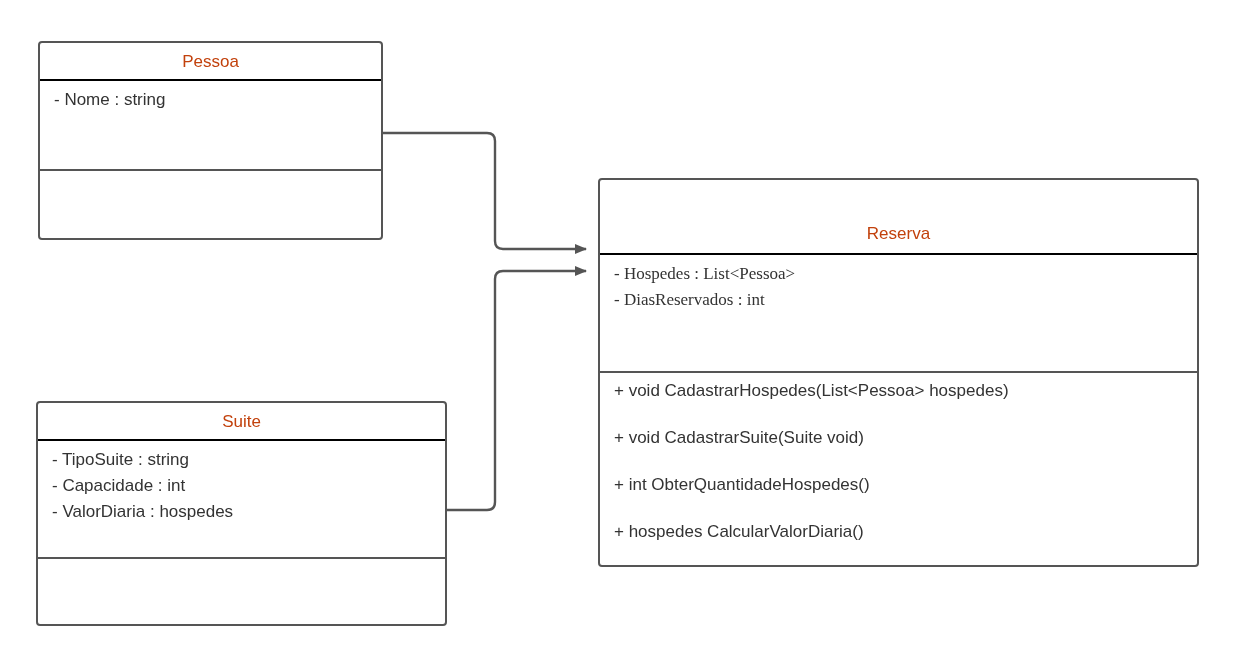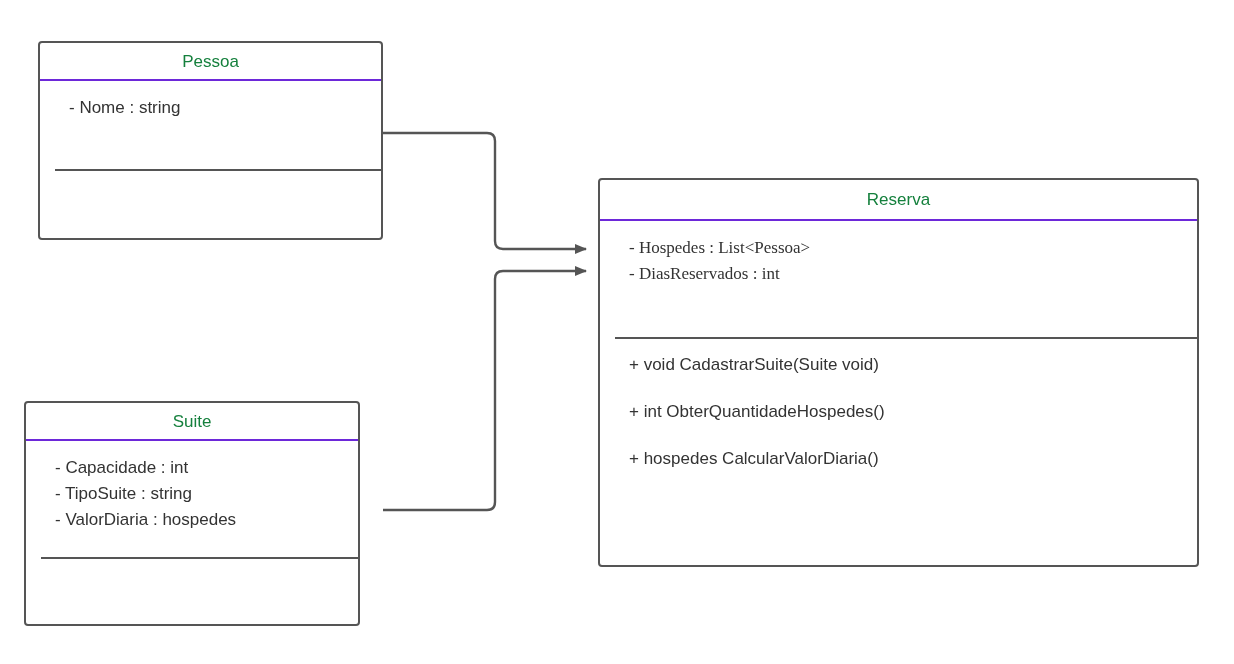--- a/index.html
+++ b/index.html
@@ -33,34 +33,33 @@
     background: #ffffff;
     border: 2px solid #555555;
     border-radius: 4px;
     display: flex;
     flex-direction: column;
   }
   .uml-title {
     box-sizing: border-box;
     text-align: center;
     font-size: 17px;
-    color: #15803d;
+    color: #c2410c;
     line-height: 1;
     display: flex;
     align-items: center;
     justify-content: center;
-    border-bottom: 2px solid #6d28d9;
+    border-bottom: 2px solid #000000;
     flex: none;
   }
   .uml-compartment {
     box-sizing: border-box;
-    padding: 14px 14px 10px 14px;
+    padding: 6px 14px 10px 14px;
     flex: none;
     overflow: hidden;
-    margin-left: 15px;
   }
   .uml-compartment.divided {
     border-bottom: 2px solid #555555;
   }
   .uml-compartment.empty {
     padding: 0;
   }
   .uml-line {
     font-size: 17px;
     color: #333333;
@@ -73,26 +72,26 @@
   }
   .uml-compartment.methods .uml-line:last-child {
     margin-bottom: 0;
   }
 
   
   #class-pessoa { left: 38px;  top: 41px;  width: 345px; height: 199px; }
   #class-pessoa  .uml-title       { height: 38px; }
   #class-pessoa  .uml-compartment.attrs { height: 90px; }
 
-  #class-suite  { left: 24px;  top: 401px; width: 336px; height: 225px; }
+  #class-suite  { left: 36px;  top: 401px; width: 411px; height: 225px; }
   #class-suite   .uml-title       { height: 38px; }
   #class-suite   .uml-compartment.attrs { height: 118px; }
 
   #class-reserva{ left: 598px; top: 178px; width: 601px; height: 389px; }
-  #class-reserva .uml-title       { height: 41px; }
+  #class-reserva .uml-title       { height: 41px; margin-top: 34px; }
   #class-reserva .uml-compartment.attrs { height: 118px; font-family: Liberation Serif, serif; }
 </style>
 </head>
 <body>
 
 <div id="canvas">
 
   <svg id="edge-layer" viewBox="0 0 1234 664" width="1234" height="664">
     <defs>
       <marker id="arrowFilled" markerWidth="12" markerHeight="10" refX="11" refY="5" orient="auto" markerUnits="userSpaceOnUse">
@@ -109,33 +108,34 @@
     <div class="uml-title">Pessoa</div>
     <div class="uml-compartment attrs divided">
       <div class="uml-line">- Nome : string</div>
     </div>
     <div class="uml-compartment methods empty"></div>
   </div>
 
   <div class="uml-class" id="class-suite">
     <div class="uml-title">Suite</div>
     <div class="uml-compartment attrs divided">
+      <div class="uml-line">- TipoSuite : string</div>
       <div class="uml-line">- Capacidade : int</div>
-      <div class="uml-line">- TipoSuite : string</div>
       <div class="uml-line">- ValorDiaria : hospedes</div>
     </div>
     <div class="uml-compartment methods empty"></div>
   </div>
 
   <div class="uml-class" id="class-reserva">
     <div class="uml-title">Reserva</div>
     <div class="uml-compartment attrs divided">
       <div class="uml-line">- Hospedes : List&lt;Pessoa&gt;</div>
       <div class="uml-line">- DiasReservados : int</div>
     </div>
     <div class="uml-compartment methods">
+      <div class="uml-line">+ void CadastrarHospedes(List&lt;Pessoa&gt; hospedes)</div>
       <div class="uml-line">+ void CadastrarSuite(Suite void)</div>
       <div class="uml-line">+ int ObterQuantidadeHospedes()</div>
       <div class="uml-line">+ hospedes CalcularValorDiaria()</div>
     </div>
   </div>
 
 </div>
 
 </body></html>

